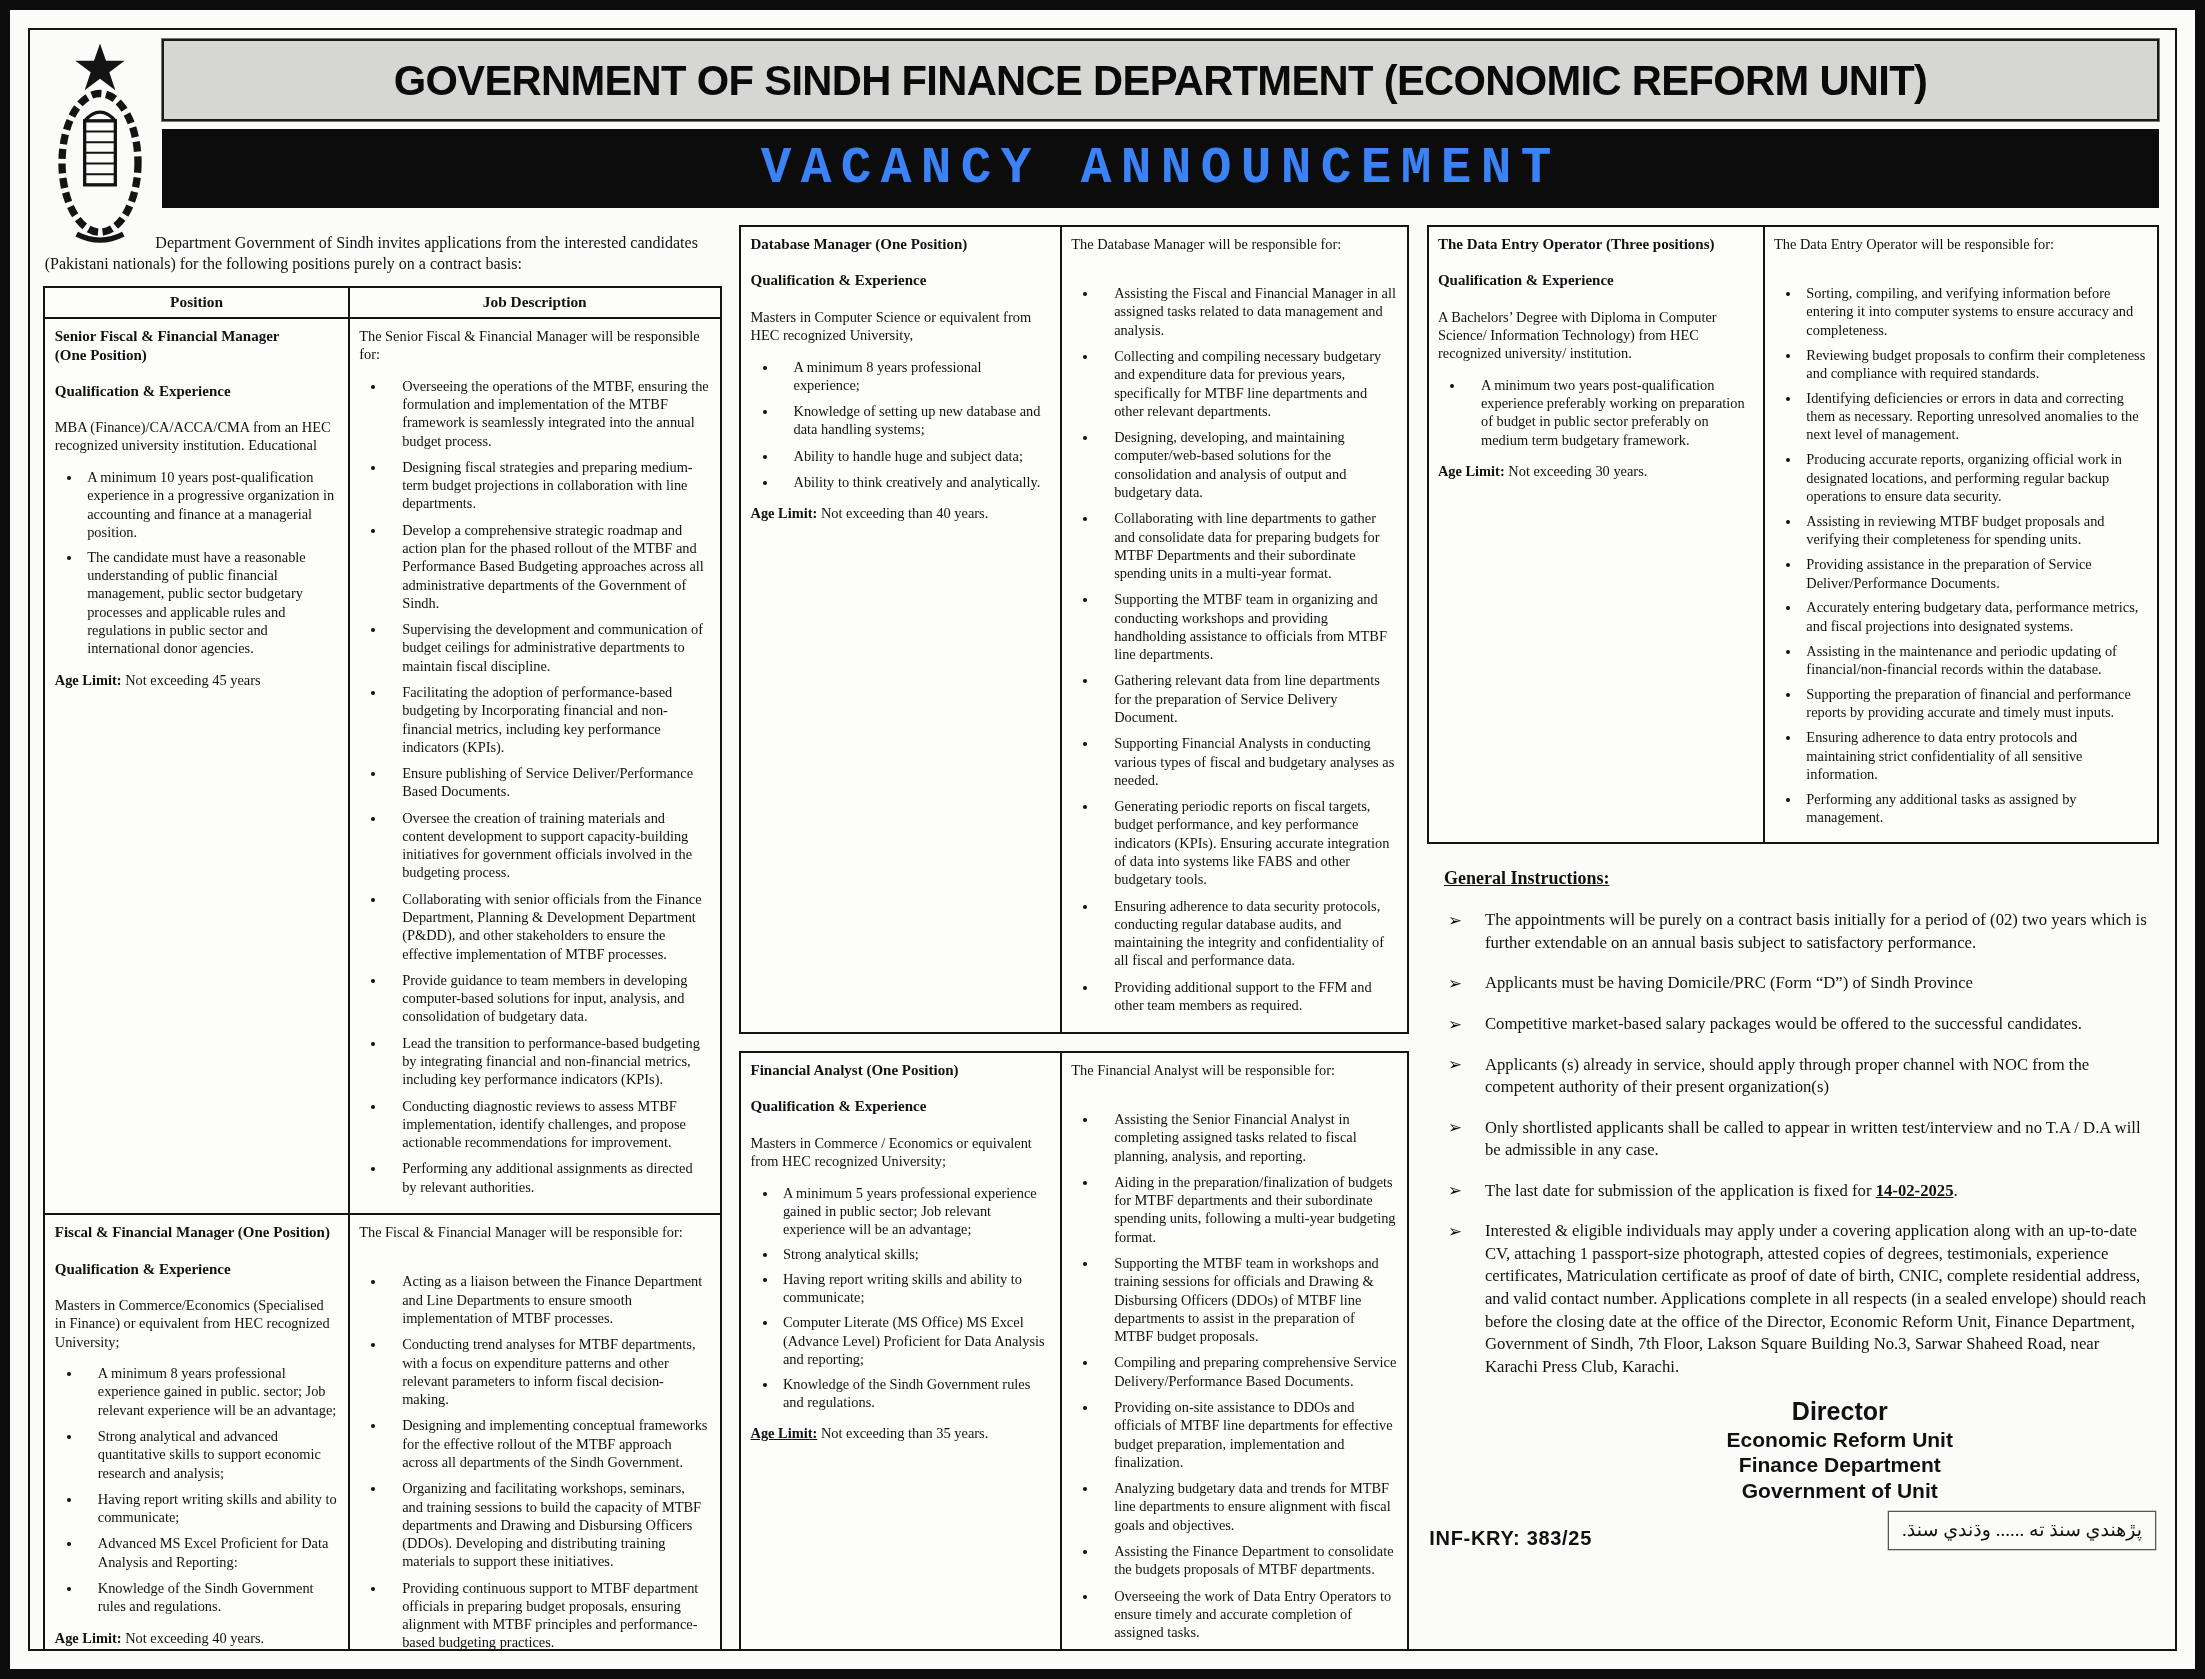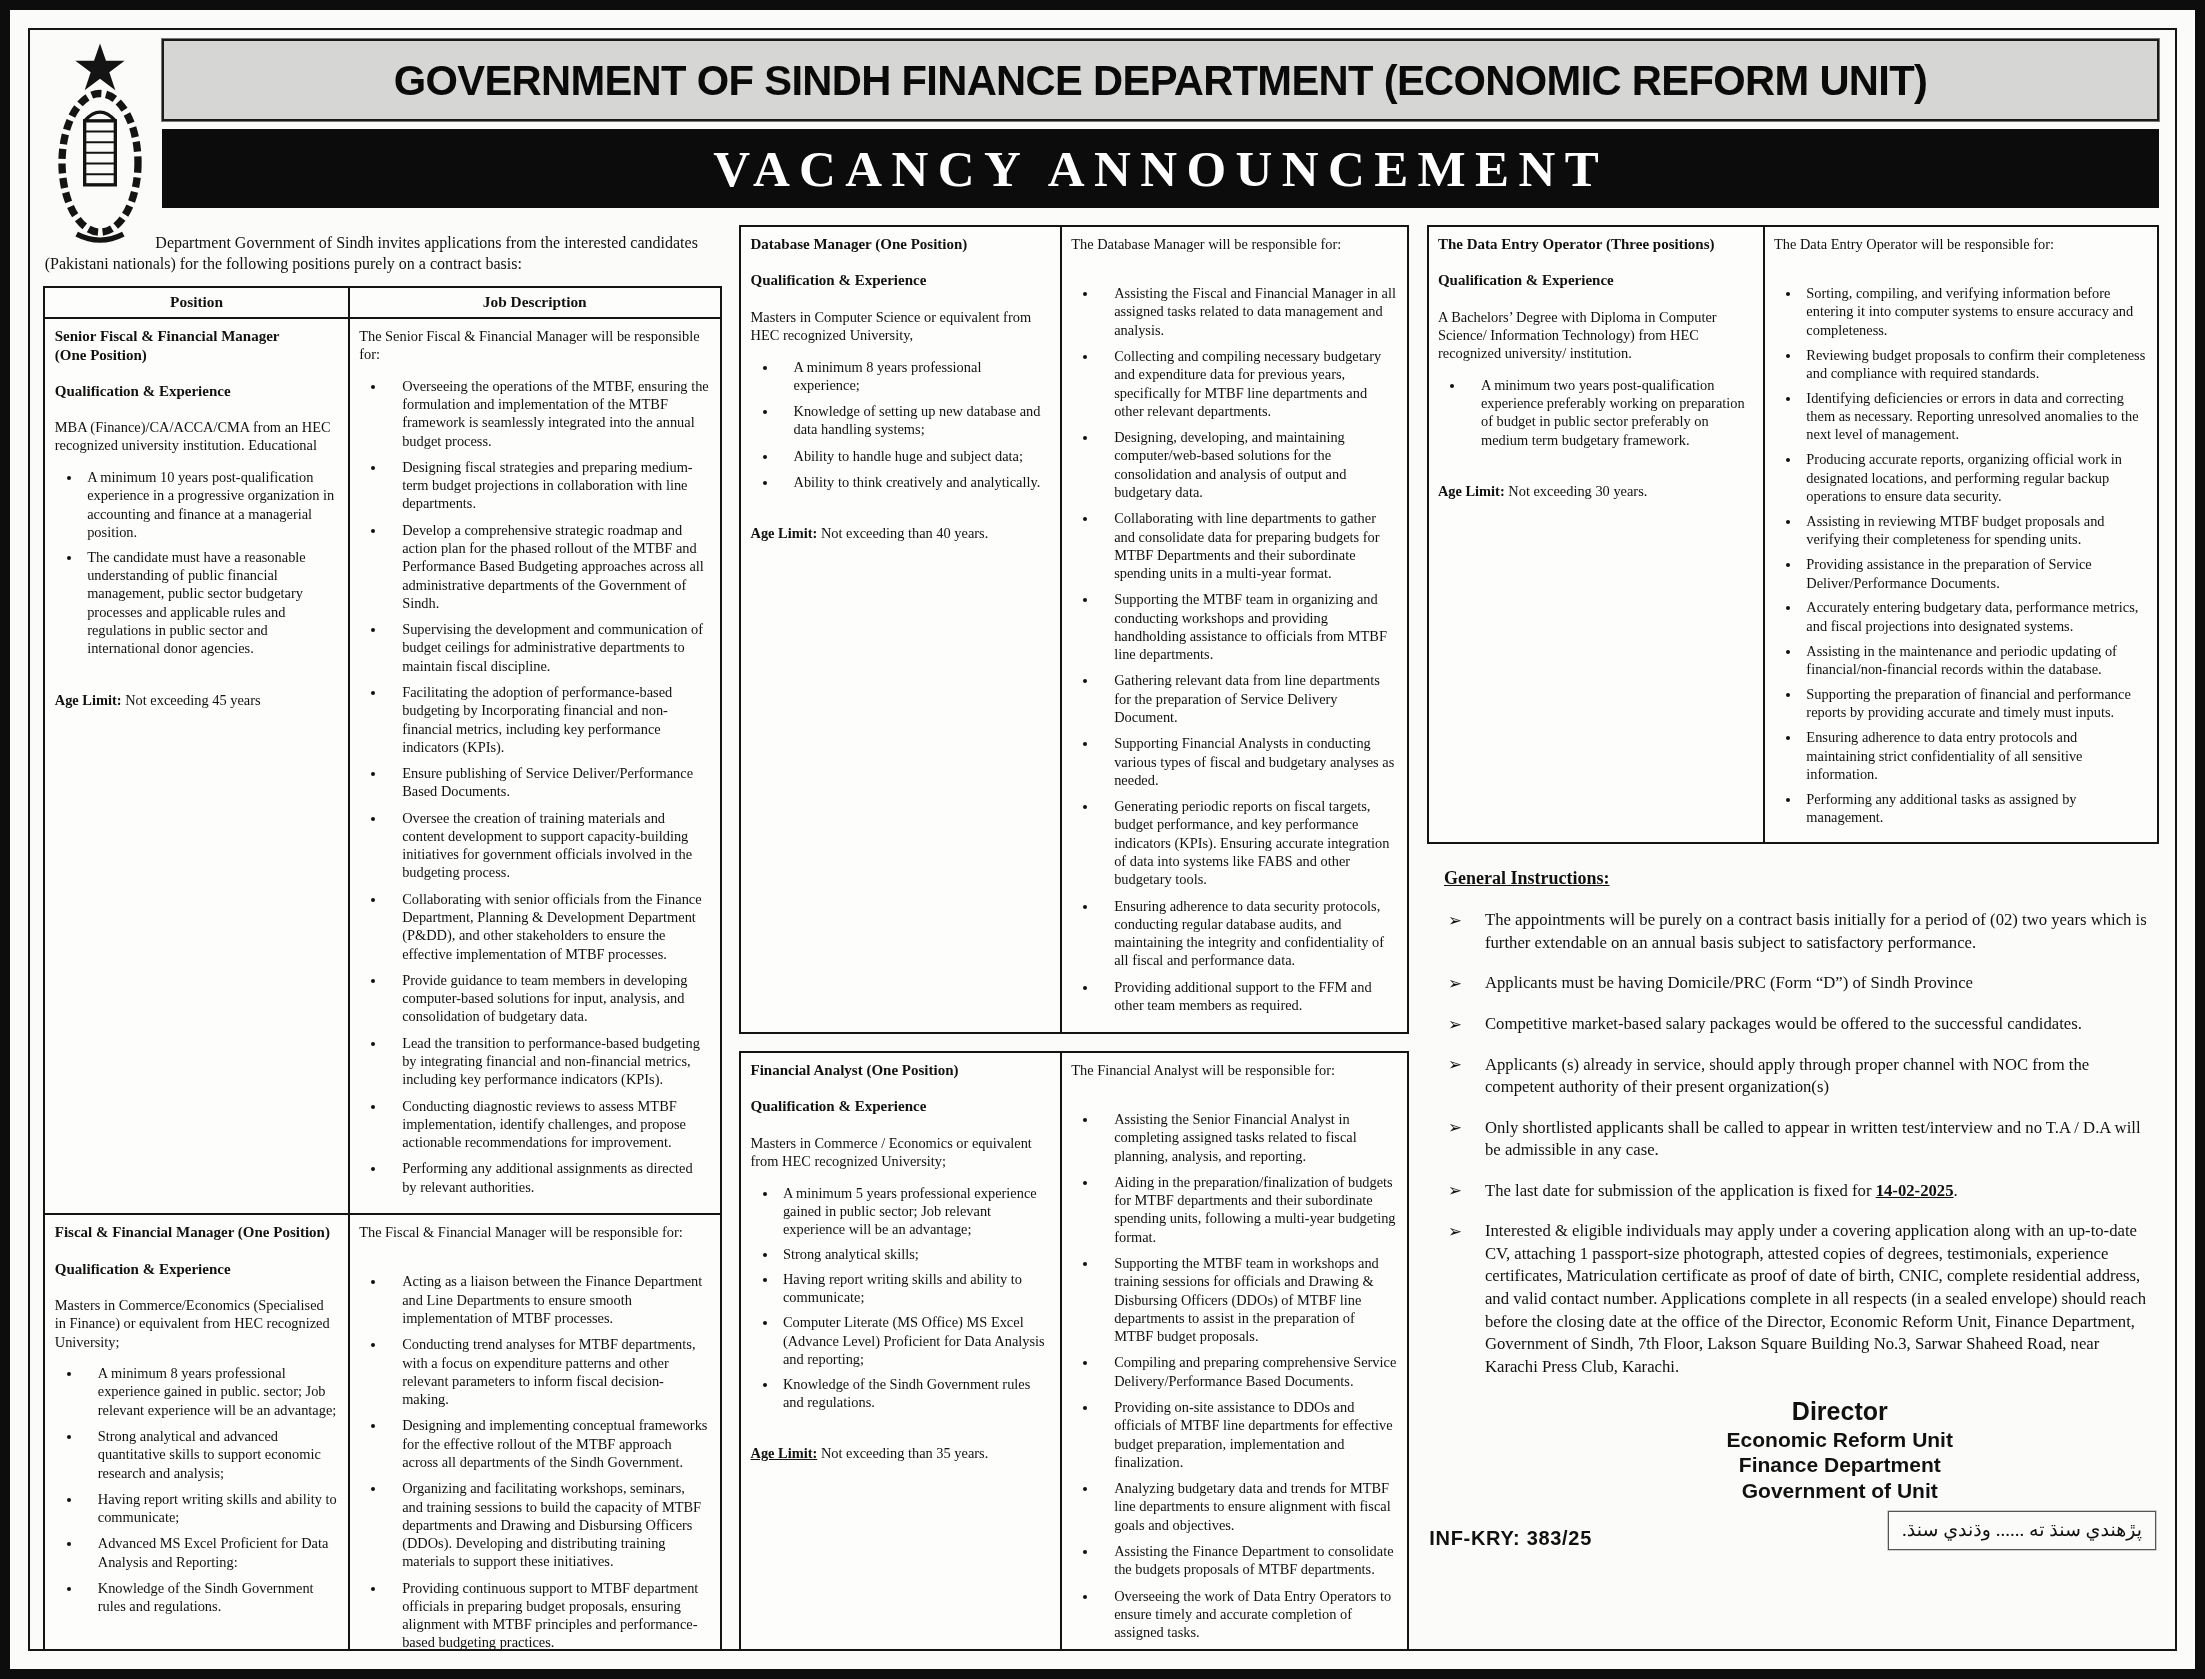--- a/index.html
+++ b/index.html
@@ -20,21 +20,21 @@
   }
   .banner-title span {
     font-family:"Liberation Sans", sans-serif; font-weight:bold; font-size:43px; letter-spacing:-0.7px;
     transform:scaleX(0.97); white-space:nowrap; color:#0a0a0a;
   }
   .banner-vacancy {
     margin-left:119px; margin-top:8px; background:#0c0c0c; height:79px;
     display:flex; align-items:center; justify-content:center;
   }
   .banner-vacancy span {
-    font-family:Liberation Serif, serif; font-weight:bold; font-size:51px; letter-spacing:9.4px; color:#ffffff; white-space:nowrap;
+    font-family:Liberation Mono, monospace; font-weight:bold; font-size:51px; letter-spacing:9.4px; color:#3b82f6; white-space:nowrap;
   }
 
   
   .columns { display:flex; gap:17.4px; margin-top:6.7px; align-items:flex-start; }
   .col1 { width:32.6%; }
   .col2 { width:32.2%; }
   .col3 { width:35.2%; }
 
   .intro { font-size:16px; line-height:1.32; text-indent:56px; padding:6.7px 2.7px 12px 1.3px; }
 
@@ -42,21 +42,21 @@
   th, td { border:2px solid #141414; vertical-align:top; }
   th { font-size:15.4px; font-weight:bold; text-align:center; padding:5.4px 2.7px; }
   td { padding:8px 10.7px 9.4px 9.4px; font-size:14.4px; line-height:1.27; }
 
   .postitle { font-weight:bold; font-size:15px; line-height:1.25; }
   .qhead    { font-weight:bold; font-size:15px; margin-top:17.4px; }
   .qintro   { margin-top:17.4px; }
   ul.bullets { list-style:disc; margin:13.4px 0 0 27px; }
   ul.bullets li { margin-bottom:6.7px; padding-left:5.4px; }
   ul.bullets.wide li { padding-left:16px; margin-bottom:8px; }
-  .age { margin-top:33px; }
+  .age { margin-top:13px; }
   .b { font-weight:bold; }
   .u { text-decoration:underline; }
   .respintro { margin-bottom:2.7px; }
   .gap { height:14.7px; }
 
   
   .gi { margin-top:24px; padding:0 6.7px 0 17.4px; font-size:16.7px; }
   .gi-head { font-size:18px; font-weight:bold; text-decoration:underline; margin-bottom:20px; }
   .gi ul { list-style:none; }
   .gi li { position:relative; padding-left:41px; margin-bottom:18px; line-height:1.35; }

